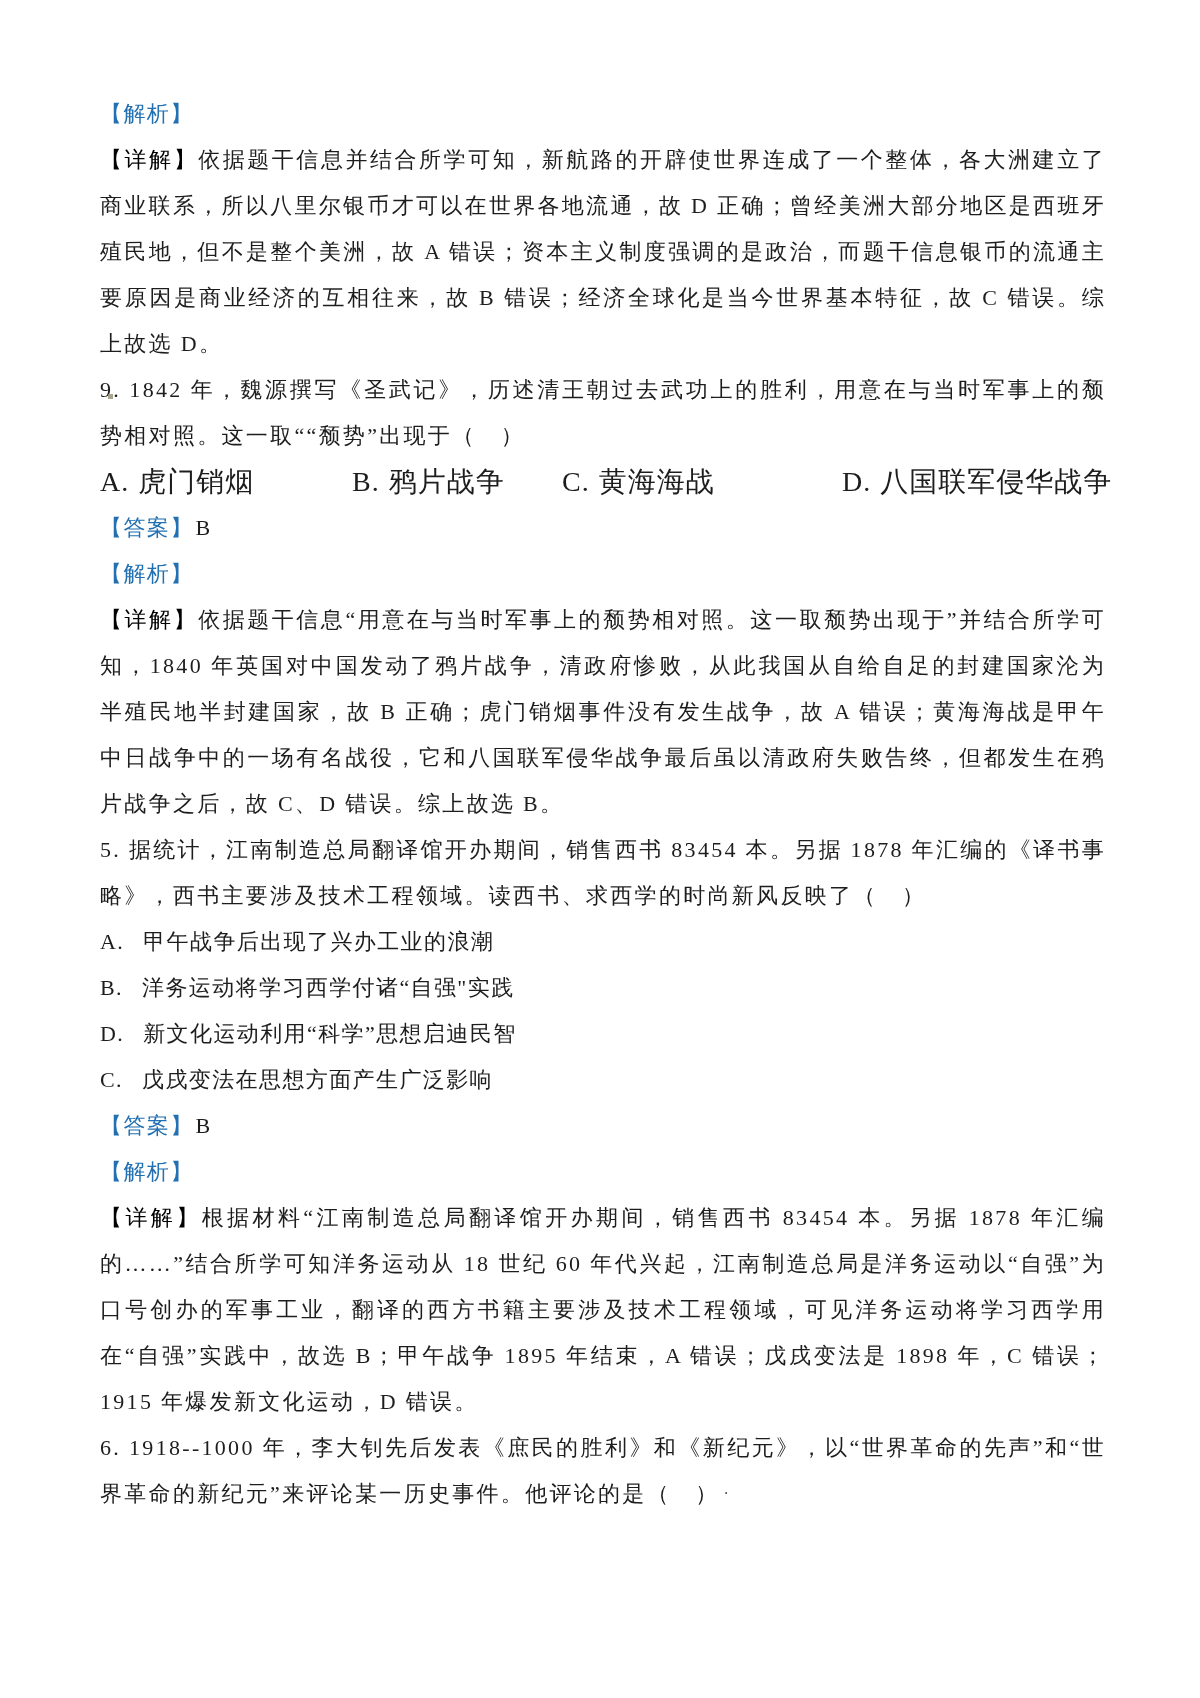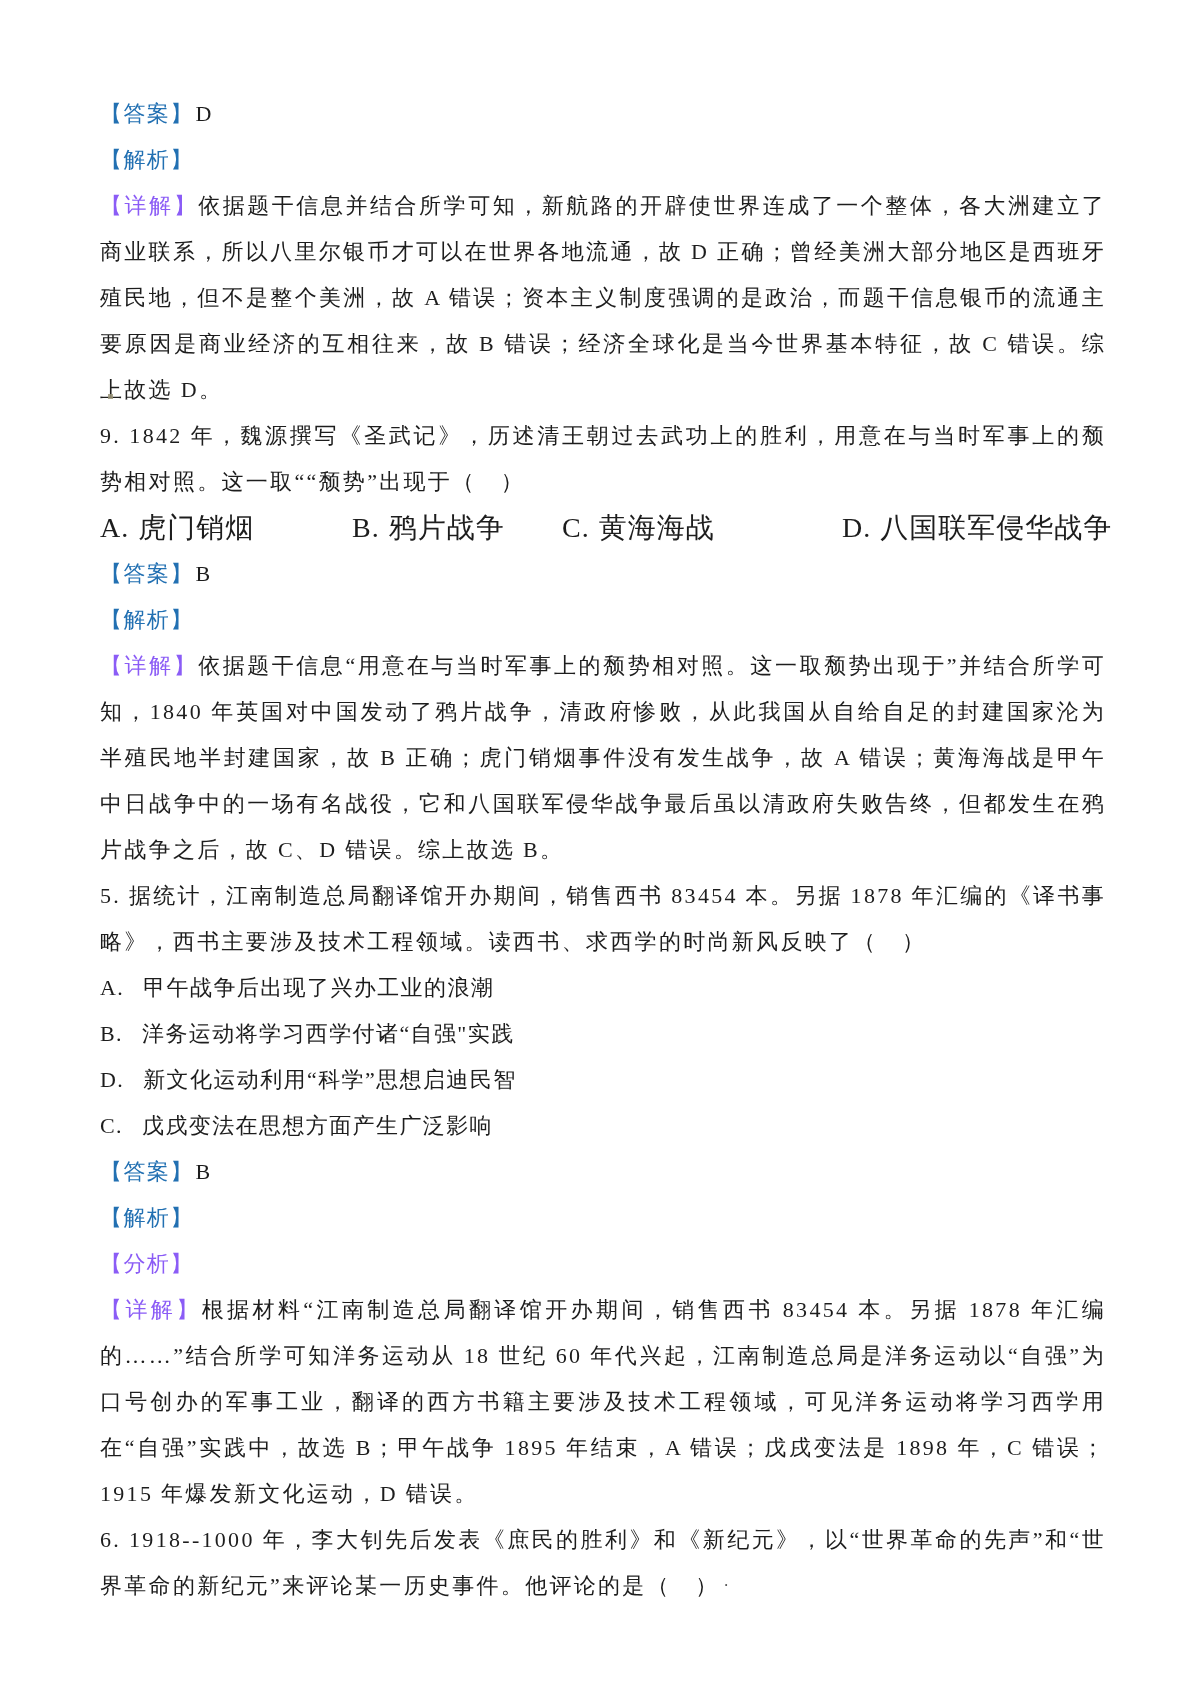--- a/index.html
+++ b/index.html
@@ -28,21 +28,21 @@
     line-height: 46px;
     letter-spacing: 2.3px;
     text-align: justify;
     text-justify: inter-character;
   }
   p.row {
     text-align: left;
     letter-spacing: 1.4px;
   }
   .label-blue { color: #2270b2; }
-  .label-black { color: #8b5cf6; }
+  .label-black { color: #000000; }
   .answer-val { padding-left: 2px; }
   .gap-q4 { margin-top: 57px; }
   .gap6 { margin-top: 6px; }
   .gap7 { margin-top: 7px; }
   .optrow {
     position: relative;
     height: 46px;
     font-size: 28px;
     line-height: 46px;
     letter-spacing: 1px;
@@ -71,21 +71,20 @@
     vertical-align: 2px;
   }
 </style>
 </head>
 <body>
 
 <div class="page">
   <div class="content">
 
     <section>
-      <p class="row"><span class="label-blue">【答案】</span><span class="answer-val">D</span></p>
       <p class="row"><span class="label-blue">【解析】</span></p>
       <p><span class="label-black">【详解】</span><span>依据题干信息并结合所学可知，新航路的开辟使世界连成了一个整体，各大洲建立了商业联系，所以八里尔银币才可以在世界各地流通，故 D 正确；曾经美洲大部分地区是西班牙殖民地，但不是整个美洲，故 A 错误；资本主义制度强调的是政治，而题干信息银币的流通主要原因是商业经济的互相往来，故 B 错误；经济全球化是当今世界基本特征，故 C 错误。综上故选 D。</span></p>
     </section>
 
     <div class="artifact-dot"></div>
 
     <section>
       <p class="gap-q4">9. 1842 年，魏源撰写《圣武记》，历述清王朝过去武功上的胜利，用意在与当时军事上的颓势相对照。这一取““颓势”出现于（　）</p>
       <div class="optrow">
         <span class="opt opt-a"><span class="okey">A.</span><span>虎门销烟</span></span>
@@ -99,21 +98,20 @@
     </section>
 
     <section>
       <p class="gap6">5. 据统计，江南制造总局翻译馆开办期间，销售西书 83454 本。另据 1878 年汇编的《译书事略》，西书主要涉及技术工程领域。读西书、求西学的时尚新风反映了（　）</p>
       <p class="row"><span class="okey5">A.</span><span>甲午战争后出现了兴办工业的浪潮</span></p>
       <p class="row"><span class="okey5">B.</span><span>洋务运动将学习西学付诸“自强"实践</span></p>
       <p class="row"><span class="okey5">D.</span><span>新文化运动利用“科学”思想启迪民智</span></p>
       <p class="row"><span class="okey5">C.</span><span>戊戌变法在思想方面产生广泛影响</span></p>
       <p class="row gap6"><span class="label-blue">【答案】</span><span class="answer-val">B</span></p>
       <p class="row"><span class="label-blue">【解析】</span></p>
-      <p class="row"><span class="label-black">【分析】</span></p>
       <p class="gap7"><span class="label-black">【详解】</span><span>根据材料“江南制造总局翻译馆开办期间，销售西书 83454 本。另据 1878 年汇编的……”结合所学可知洋务运动从 18 世纪 60 年代兴起，江南制造总局是洋务运动以“自强”为口号创办的军事工业，翻译的西方书籍主要涉及技术工程领域，可见洋务运动将学习西学用在“自强”实践中，故选 B；甲午战争 1895 年结束，A 错误；戊戌变法是 1898 年，C 错误；1915 年爆发新文化运动，D 错误。</span></p>
     </section>
 
     <section>
       <p><span>6. 1918--1000 年，李大钊先后发表《庶民的胜利》和《新纪元》，以“世界革命的先声”和“世界革命的新纪元”来评论某一历史事件。他评论的是（　）</span><span class="faint-dot">·</span></p>
     </section>
 
   </div>
 </div>
 

